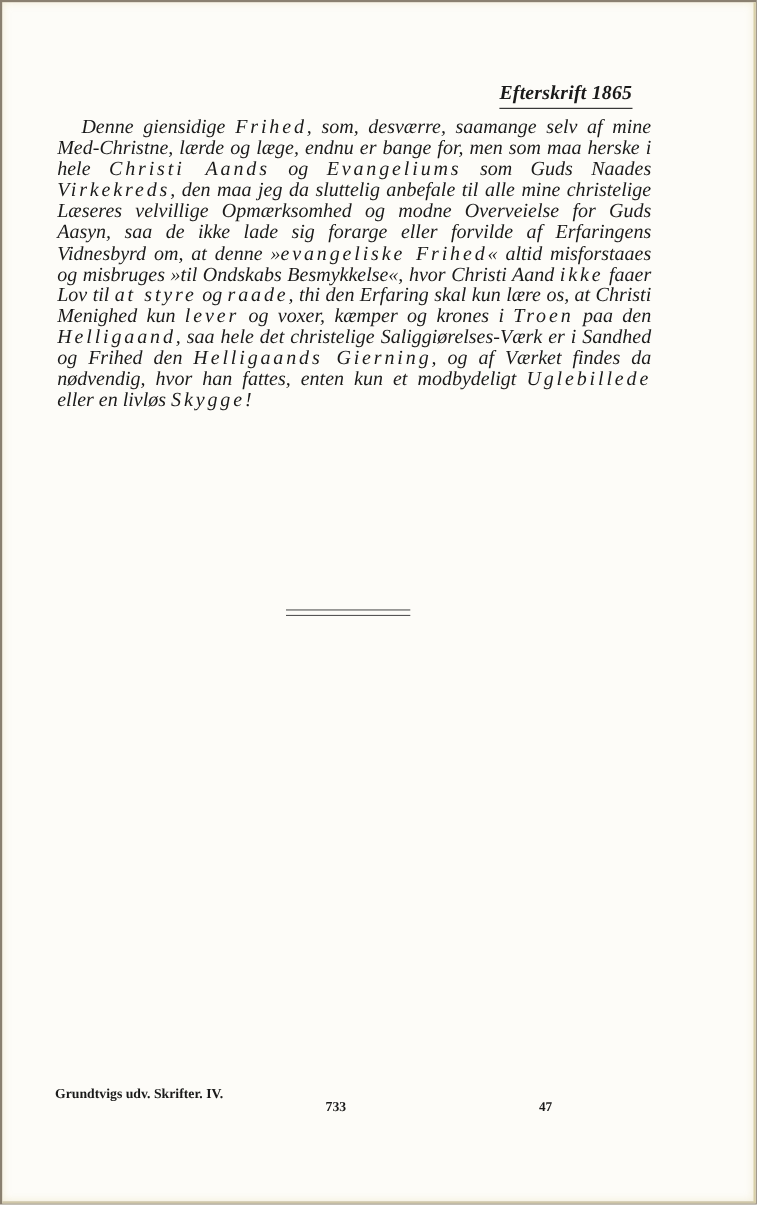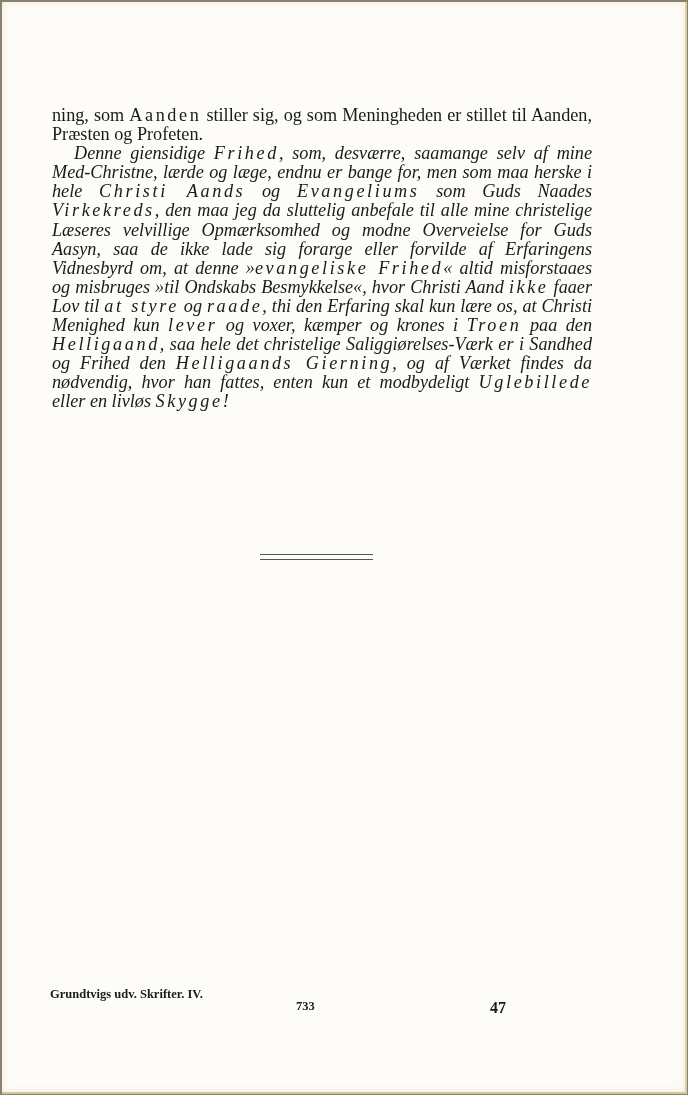--- a/index.html
+++ b/index.html
@@ -64,30 +64,30 @@
       font-family: "Liberation Serif", serif;
       font-weight: bold;
       font-size: 12.5px;
       text-align: right;
     }
     .footer-right {
       position: absolute;
       left: 488px; top: 997px;
       font-family: "Liberation Serif", serif;
       font-weight: bold;
-      font-size: 16px;
+      font-size: 12px;
     }
   </style>
 </head>
 <body>
 
 <div class="page">
+  <div class="running-head">Efterskrift 1865</div>
 
   <div class="body-text" id="body-text">
-      <p><span>ning, som </span><span class="sp">Aanden</span><span> stiller sig, og som Meningheden er stillet til Aanden, Præsten og Profeten.</span></p>
       <p class="indent"><span>Denne giensidige </span><span class="sp">Frihed</span><span>, som, desværre, saamange selv af mine Med-Christne, lærde og læge, endnu er bange for, men som maa herske i hele </span><span class="sp">Christi Aands</span><span> og </span><span class="sp">Evangeliums</span><span> som Guds Naades </span><span class="sp">Virkekreds</span><span>, den maa jeg da sluttelig anbefale til alle mine christelige Læseres velvillige Opmærksomhed og modne Overveielse for Guds Aasyn, saa de ikke lade sig forarge eller forvilde af Erfaringens Vidnesbyrd om, at denne »</span><span class="sp">evangeliske Frihed</span><span>« altid misforstaaes og misbruges »til Ondskabs Besmykkelse«, hvor Christi Aand </span><span class="sp">ikke</span><span> faaer Lov til </span><span class="sp">at styre</span><span> og </span><span class="sp">raade</span><span>, thi den Erfaring skal kun lære os, at Christi Menighed kun </span><span class="sp">lever</span><span> og voxer, kæmper og krones i </span><span class="sp">Troen</span><span> paa den </span><span class="sp">Helligaand</span><span>, saa hele det christelige Saliggiørelses-Værk er i Sandhed og Frihed den </span><span class="sp">Helligaands Gierning</span><span>, og af Værket findes da nødvendig, hvor han fattes, enten kun et modbydeligt </span><span class="sp">Uglebillede</span><span> eller en livløs </span><span class="sp">Skygge</span><span>!</span></p>
     </div>
 
   <div class="rule"></div>
 
   <div class="footer-left">Grundtvigs udv. Skrifter. IV.</div>
   <div class="footer-mid">733</div>
   <div class="footer-right">47</div>
 </div>
 

